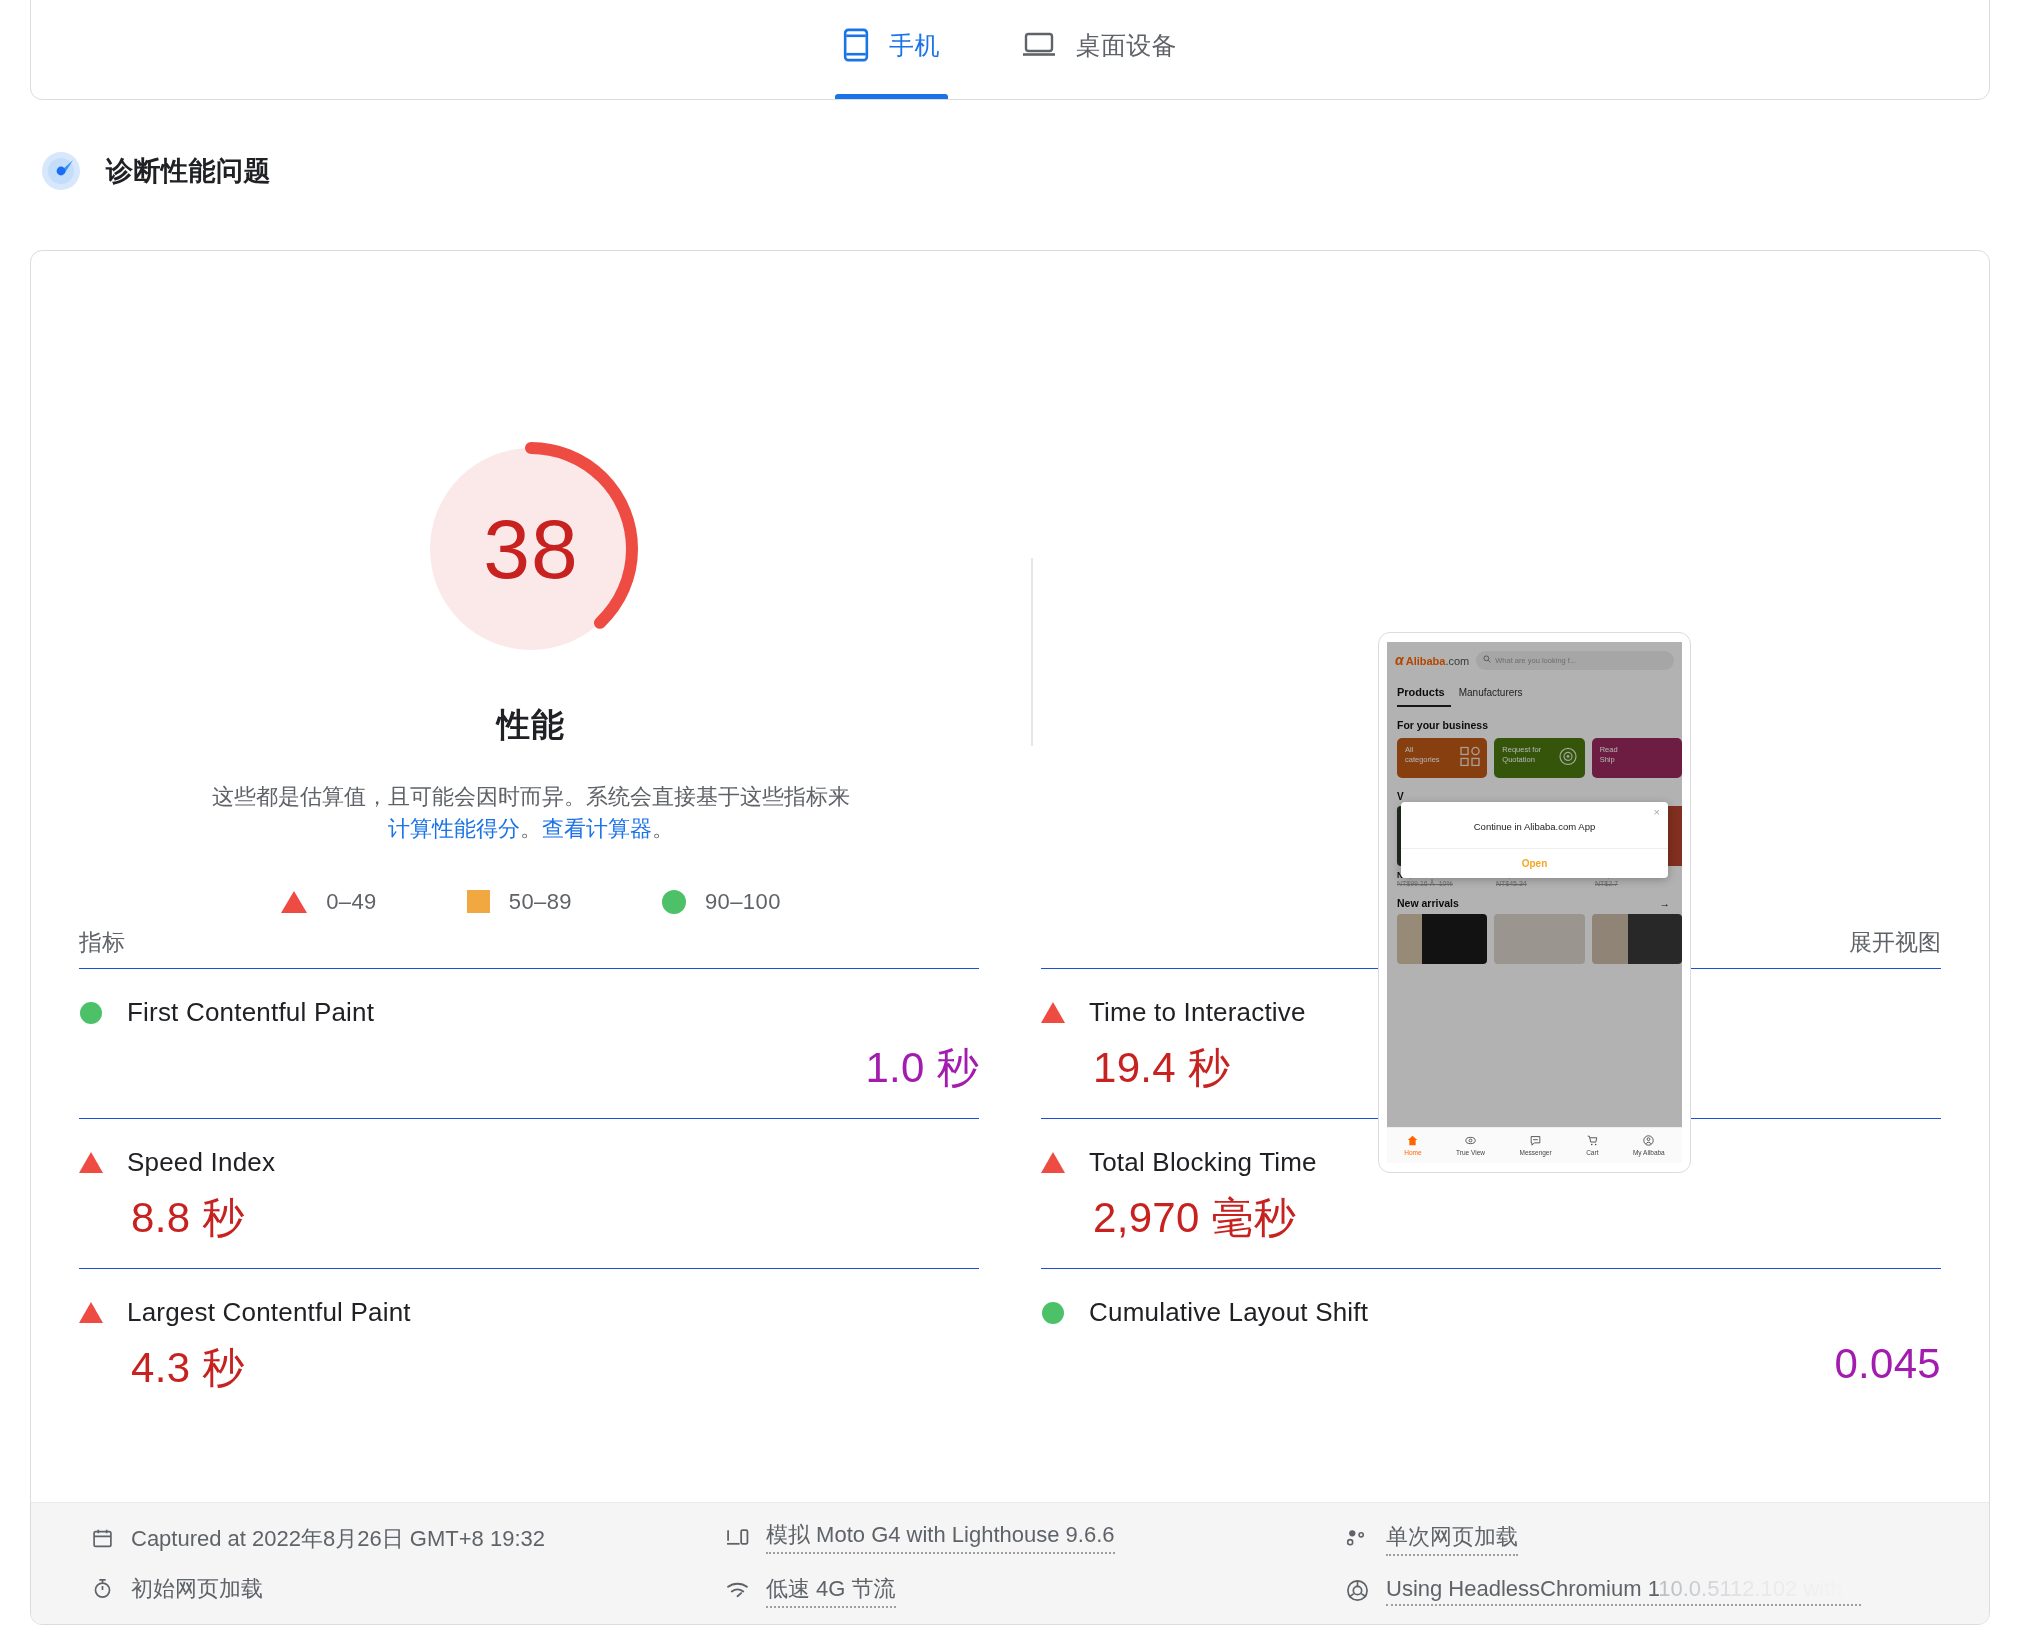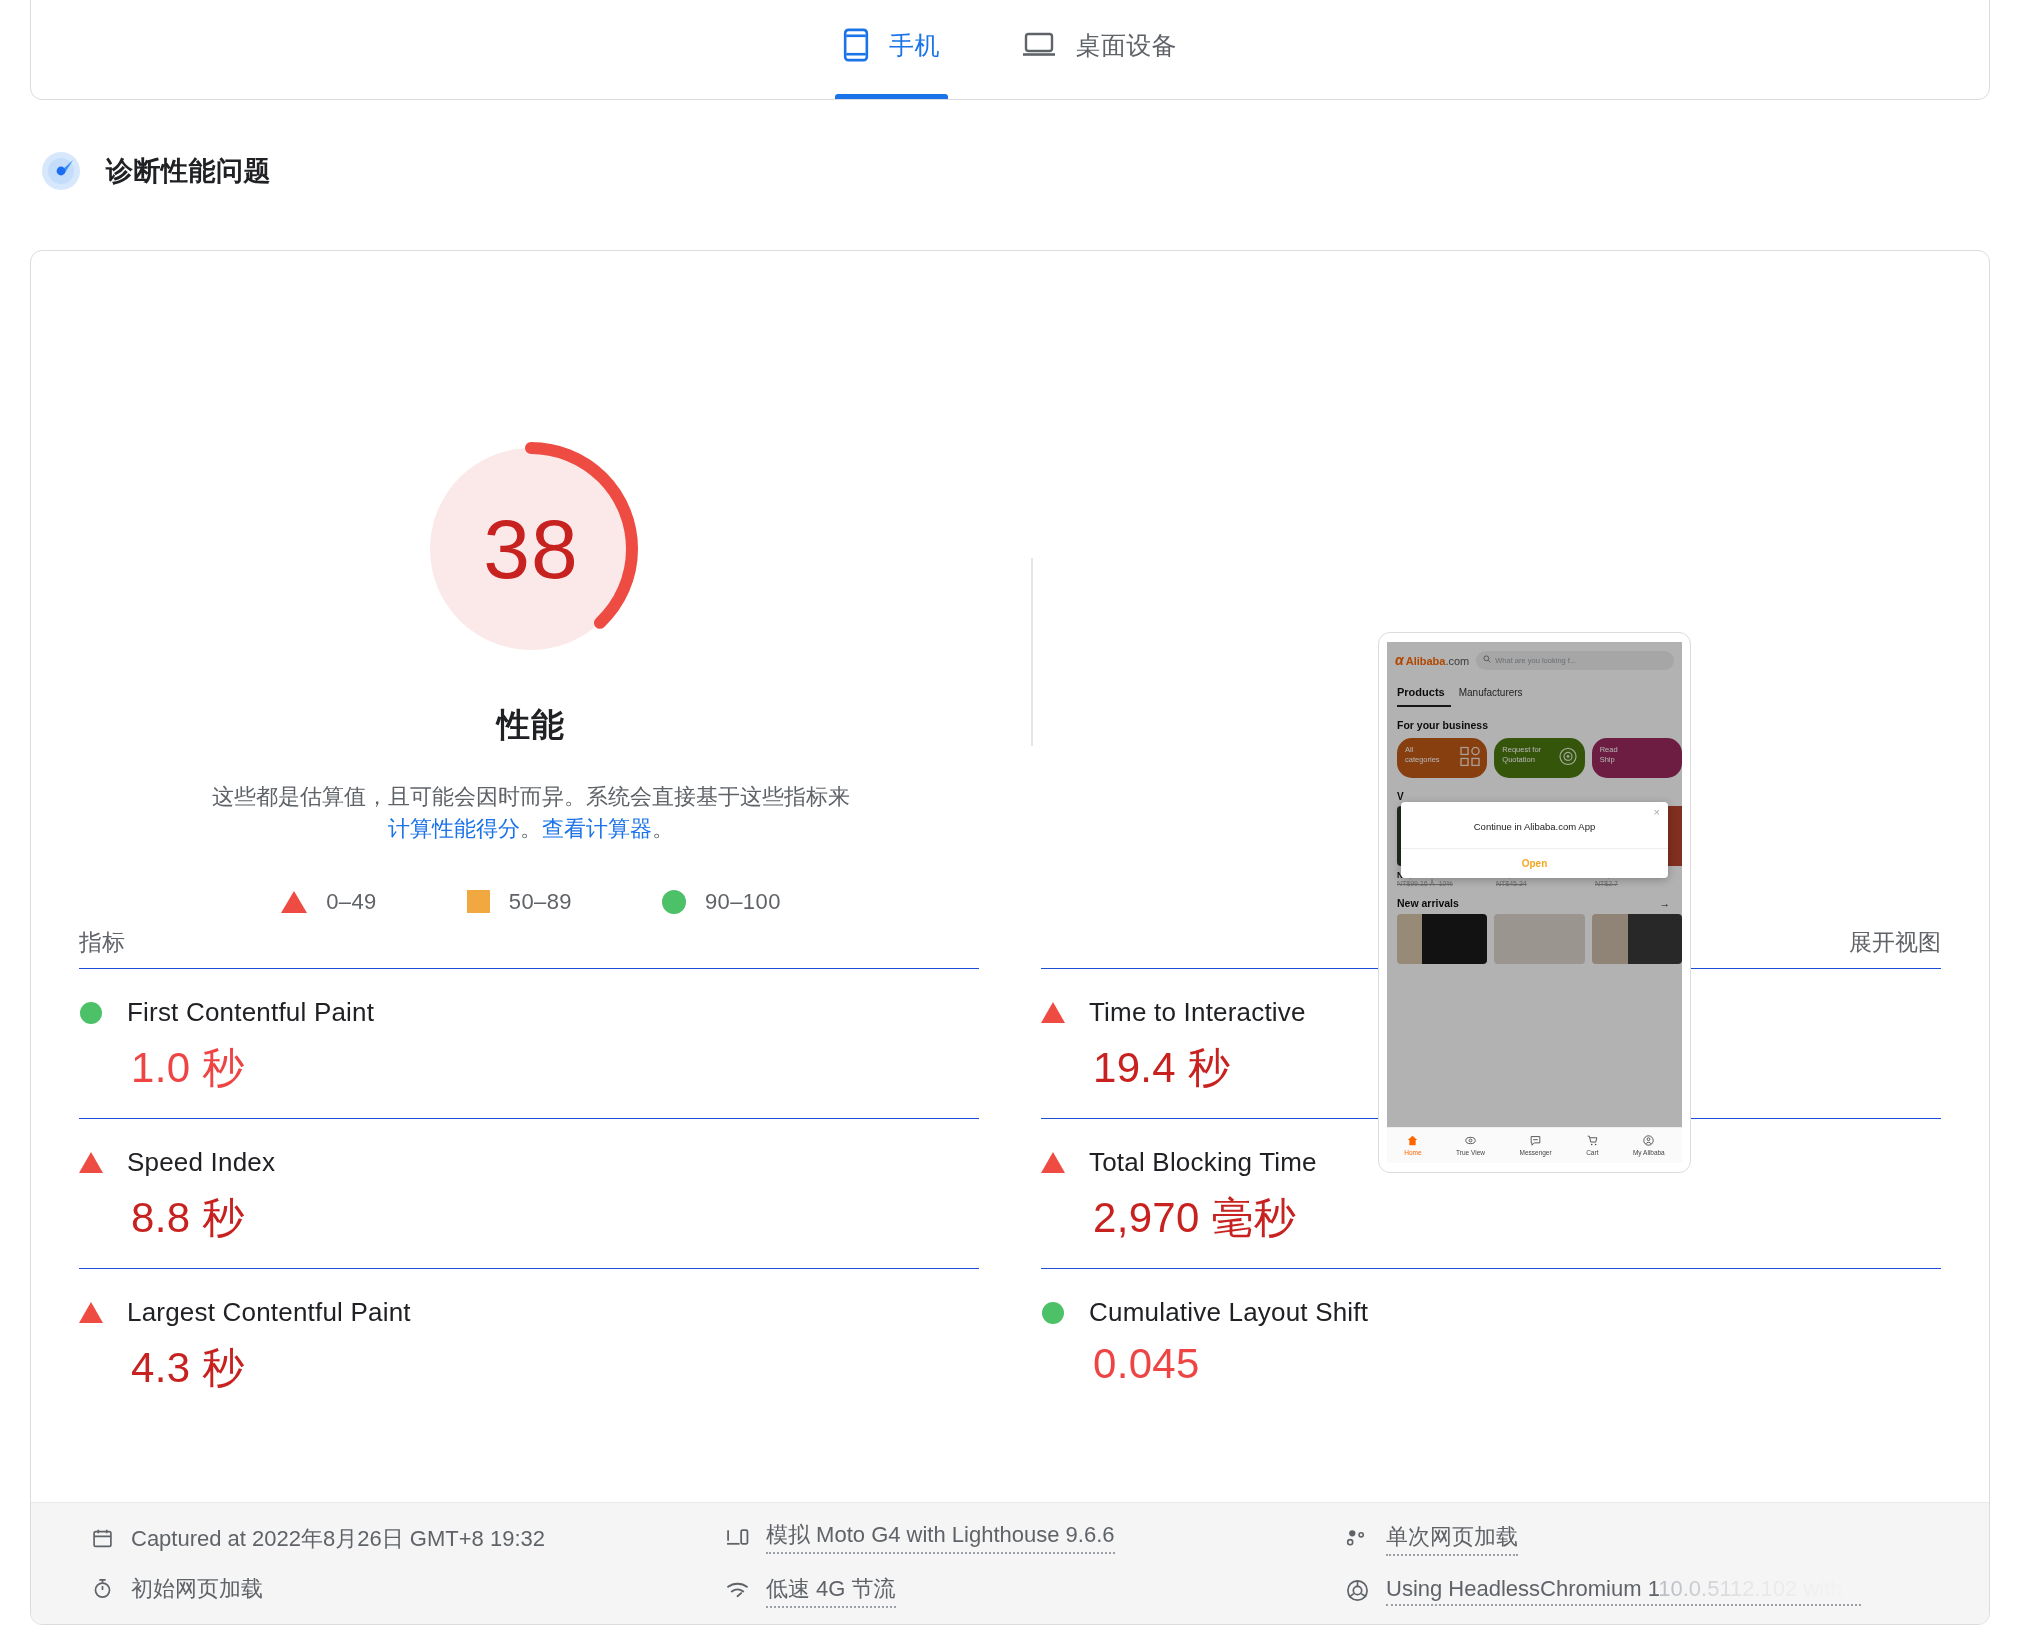--- a/index.html
+++ b/index.html
@@ -114,21 +114,21 @@
     display: flex; align-items: center; gap: 4px; padding: 0 7px;
     font-size: 7.5px; color: #9aa0a6;
   }
   .ali-tabs { display: flex; gap: 14px; padding: 8px 10px 0 10px; align-items: baseline; }
   .ali-tabs .t1 { font-size: 11px; font-weight: 700; color: #111; }
   .ali-tabs .t2 { font-size: 10px; color: #333; }
   .ali-tabline { width: 54px; height: 1.5px; background: #222; margin: 7px 0 0 10px; }
   .ali-h { font-size: 10.5px; font-weight: 700; color: #111; margin: 12px 0 0 10px; }
   .ali-cards { display: flex; gap: 7px; padding: 7px 0 0 10px; }
   .ali-card {
-    width: 92px; height: 40px; border-radius: 15px; color: #fff;
+    width: 92px; height: 40px; border-radius: 5px; color: #fff;
     font-size: 7.5px; line-height: 1.35; padding: 7px 8px; position: relative;
   }
   .c-orange { background: #c25b17; }
   .c-blue   { background: #4d7c0f; }
   .c-pink   { background: #9c2a5e; }
   .ali-cicon { position: absolute; right: 7px; top: 50%; transform: translateY(-50%); opacity: .85; }
   .ali-v { font-size: 10px; font-weight: 700; color: #111; margin: 13px 0 0 10px; }
   .ali-prods { display: flex; gap: 7px; padding: 4px 0 0 10px; }
   .ali-prod { width: 92px; }
   .ali-ph { width: 92px; height: 60px; border-radius: 4px; background: #ddd; overflow: hidden; position: relative; }
@@ -168,21 +168,21 @@
   .metrics-head .exp { font-size: 23px; color: #5f6368; cursor: pointer; }
 
   .metrics-grid {
     display: grid; grid-template-columns: 1fr 1fr;
     column-gap: 62px; padding: 0 48px;
   }
   .metric { border-top: 1px solid #1d4ed8; padding: 28px 0 22px 0; }
   .metric-head { display: flex; align-items: center; gap: 24px; }
   .metric-name { font-size: 26px; color: #202124; letter-spacing: .2px; }
   .metric-val { margin-top: 12px; margin-left: 52px; font-size: 42px; letter-spacing: .3px; }
-  .metric-val.good { color: #ef4444; }
+  .metric-val.good { color: #a21caf; text-align: right; }
   .metric-val.bad  { color: #c7221f; }
   .m-tri {
     width: 0; height: 0; flex: 0 0 auto;
     border-left: 12px solid transparent; border-right: 12px solid transparent;
     border-bottom: 21px solid #ee4b42;
   }
   .m-cir { width: 22px; height: 22px; flex: 0 0 22px; border-radius: 50%; background: #4cc168; margin: 0 1px; }
 
   
   .footer {

